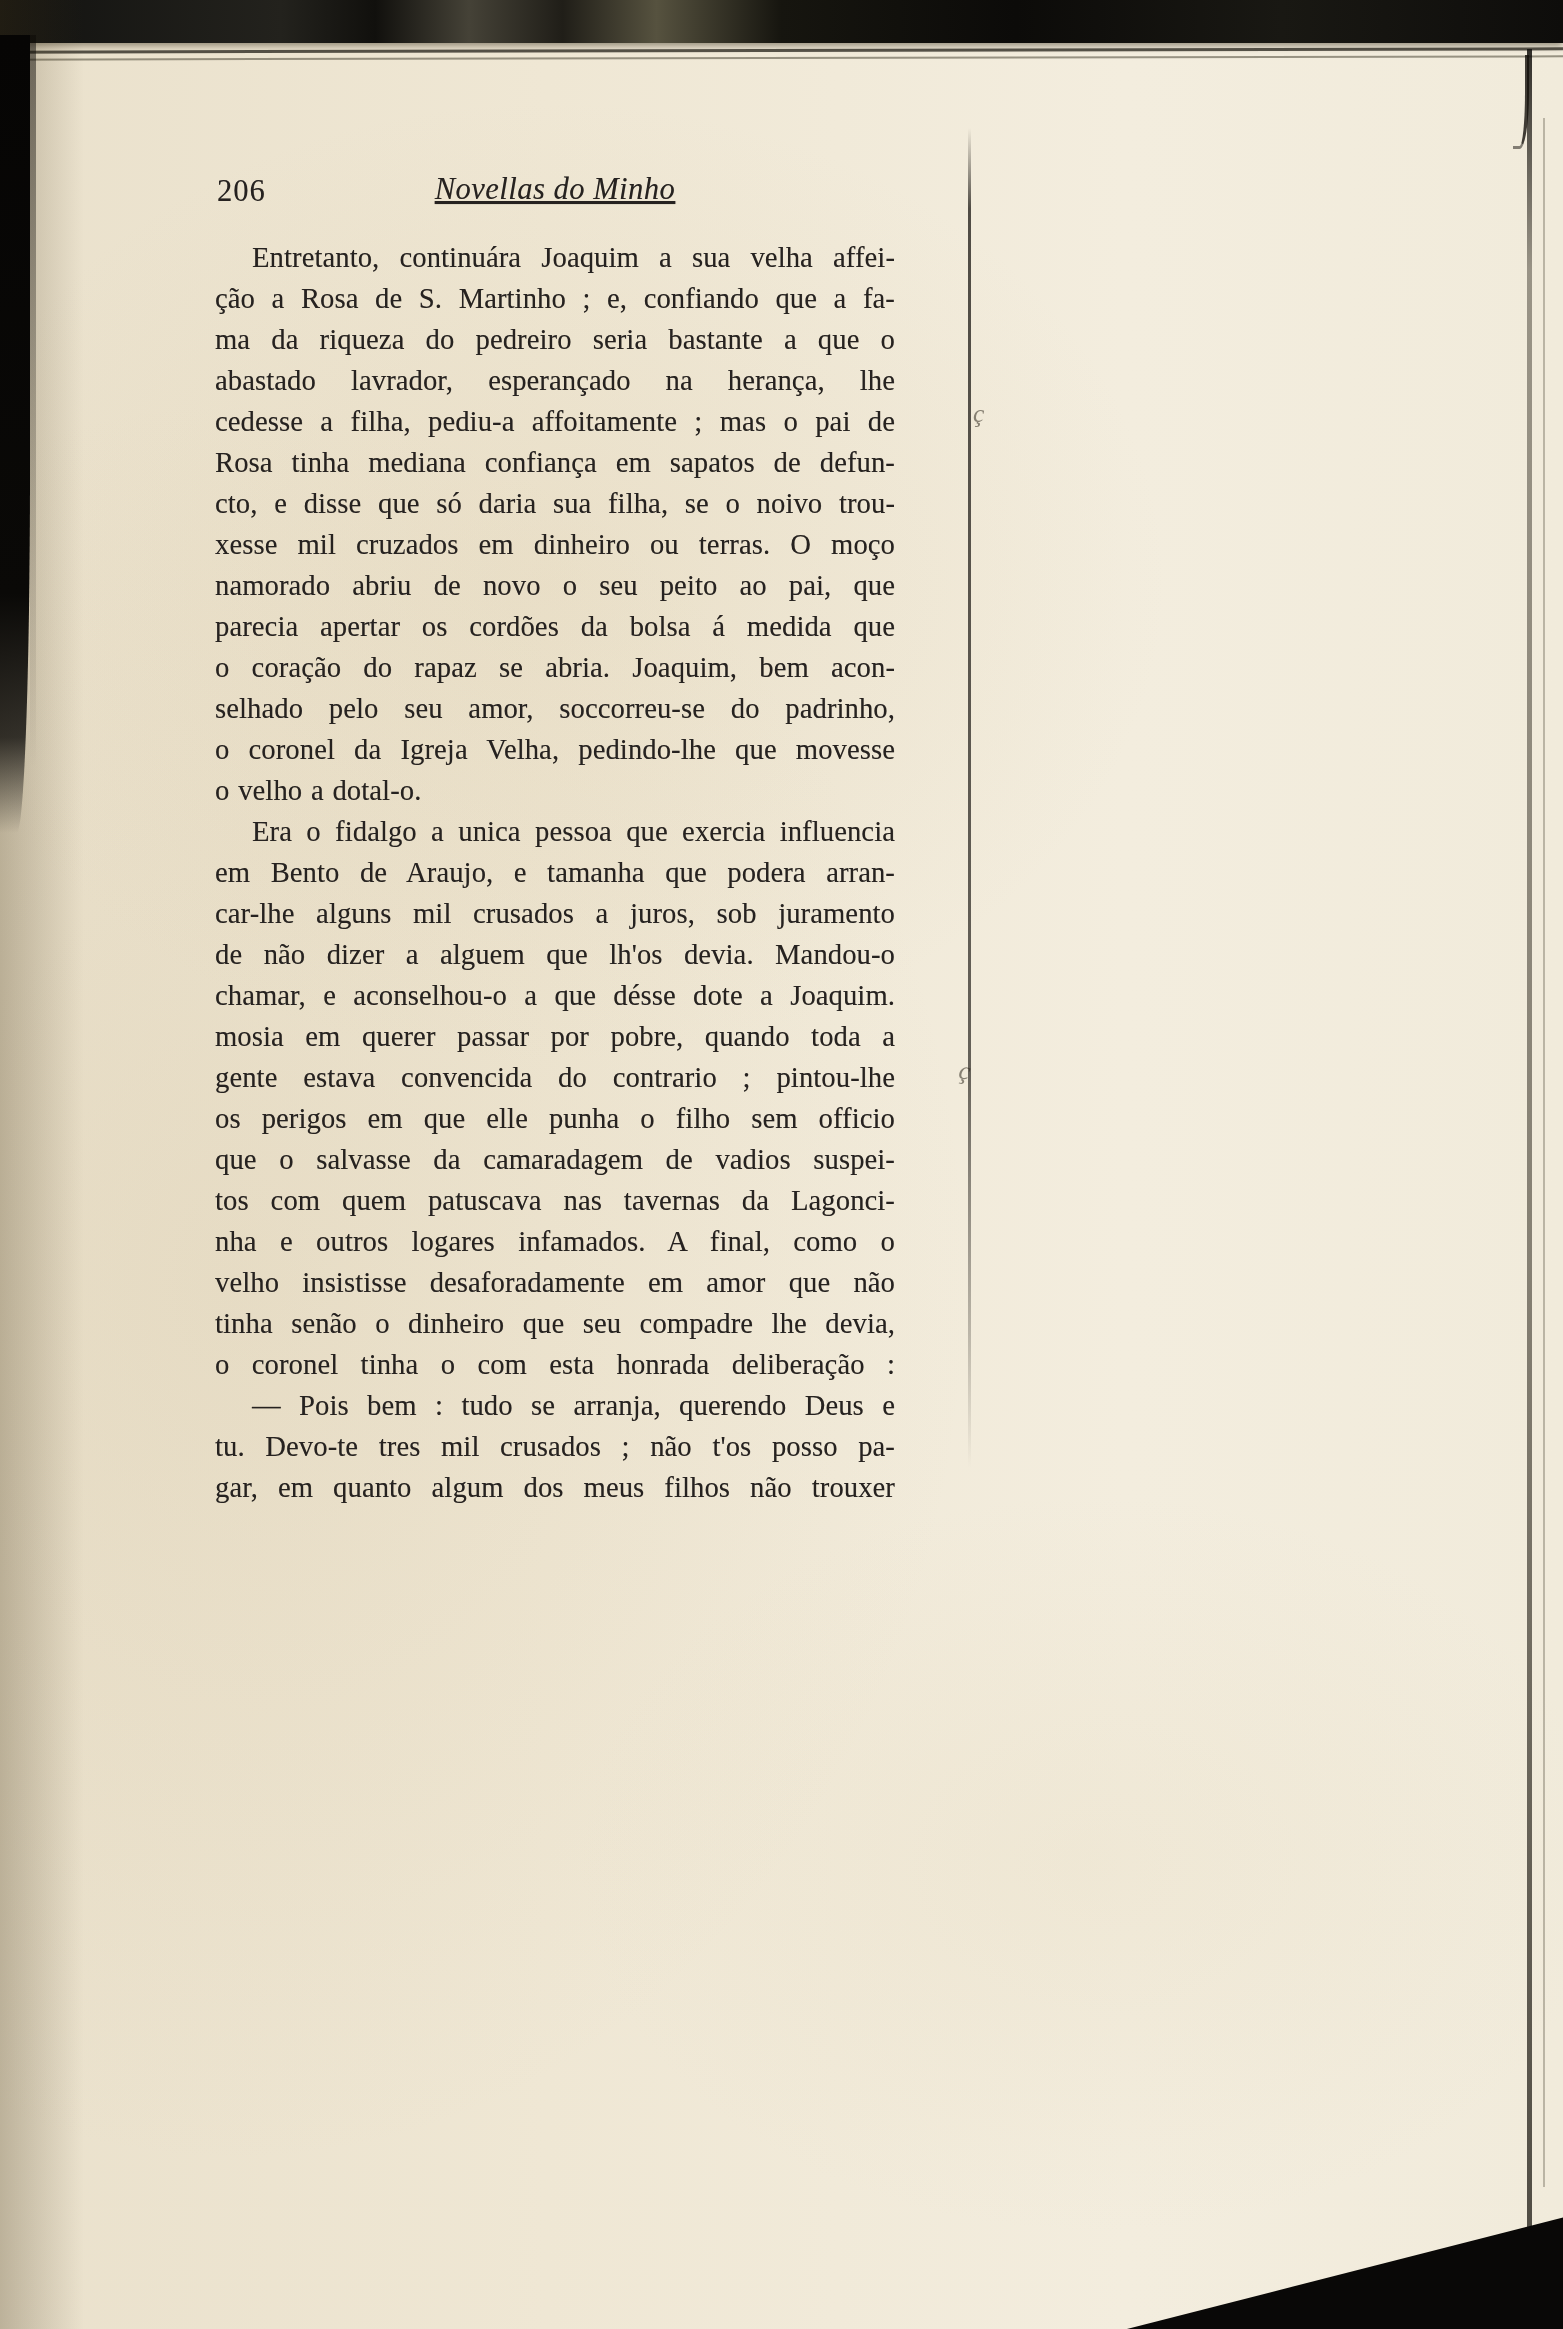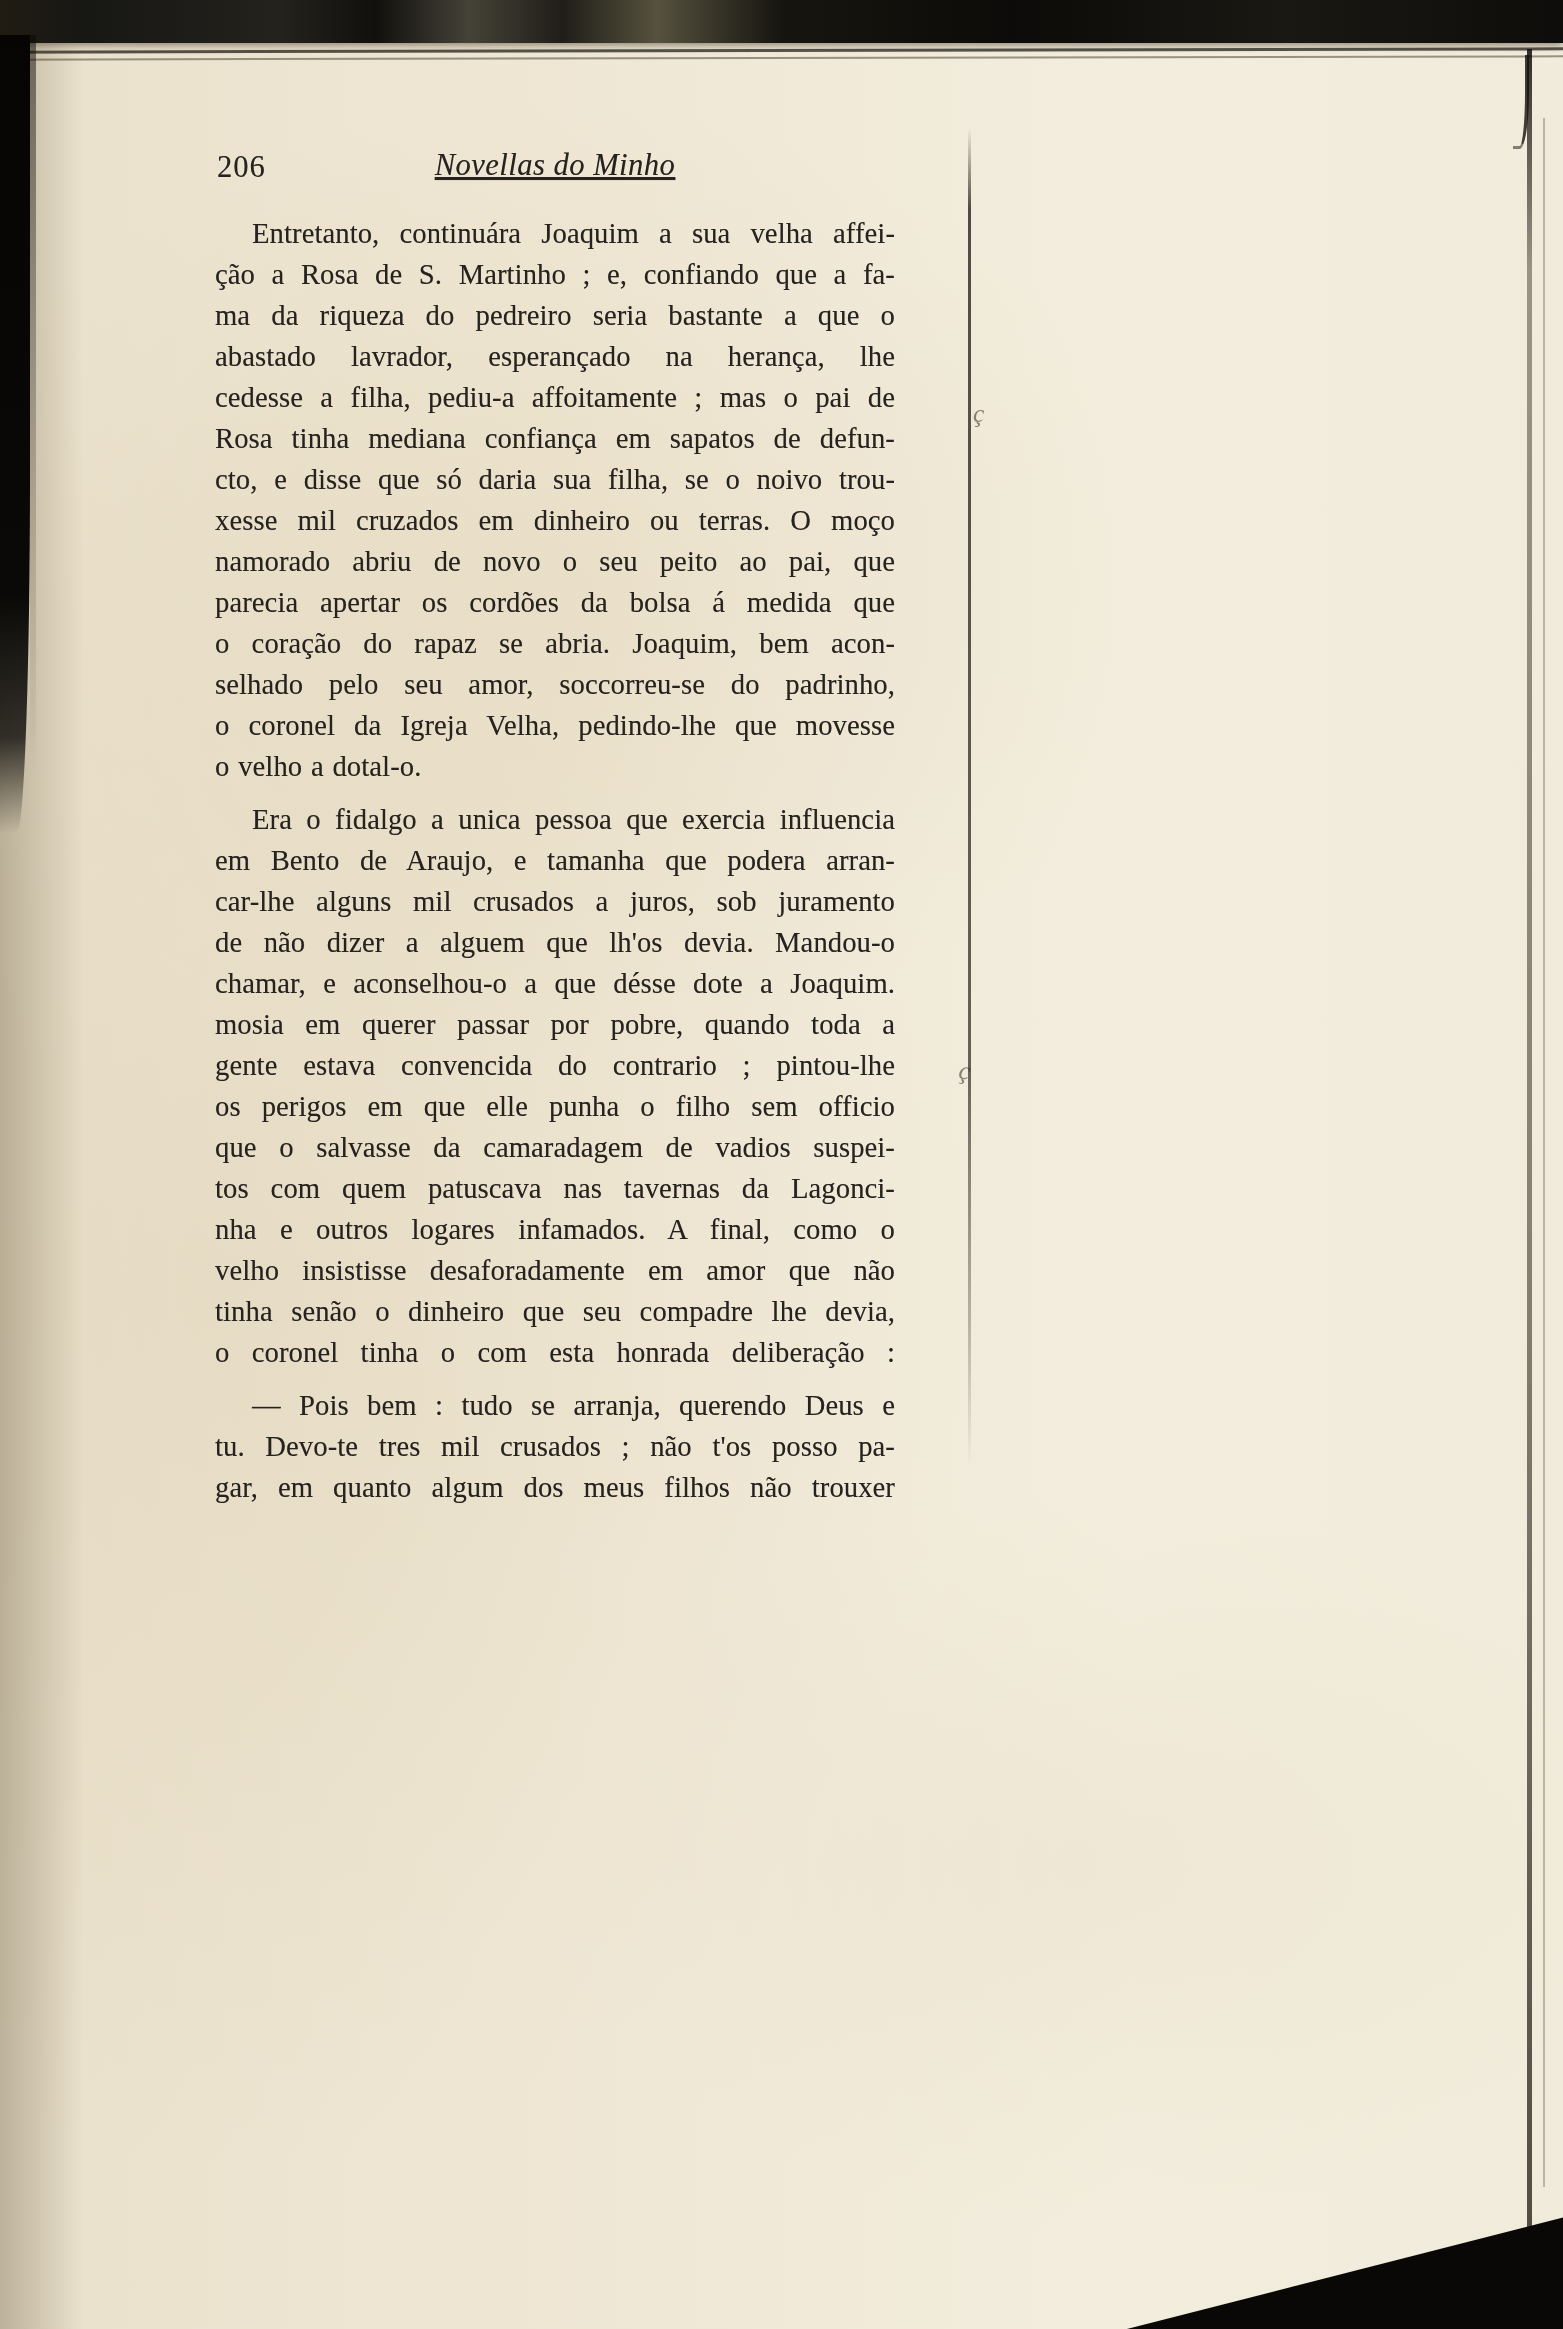--- a/index.html
+++ b/index.html
@@ -81,29 +81,29 @@
   .artifact.m1 { left: 973px; top: 399px; }
   .artifact.m2 { left: 959px; top: 1056px; transform: rotate(10deg); }
 
   
   .text-column {
     position: absolute; left: 215px; top: 148px; width: 680px;
     text-shadow: 0.2px 0.2px 0 rgba(30,25,20,.35);
   }
   .headrow { position: relative; height: 43px; margin-bottom: 21.7px; font-size: 30.5px; text-decoration: underline; }
   .pagenum { position: absolute; left: 2px; top: 2px; letter-spacing: 1px; }
-  .runhead { display: block; text-align: center; font-style: italic; letter-spacing: 0.5px; }
+  .runhead { display: block; text-align: center; font-style: italic; letter-spacing: 0.5px; margin-top: 24px; }
 
   .line {
     font-size: 28.6px; line-height: 41px; height: 41px; overflow: hidden;
     text-align: justify; text-align-last: justify;
     letter-spacing: 0.1px; word-spacing: 1.5px;
     white-space: normal;
   }
-  .line.indent { text-indent: 37px; margin-top: 12px; }
+  .line.indent { text-indent: 37px; }
   .line.end { text-align-last: left; }
   .italic { }
 </style>
 </head>
 <body>
 
 <div class="page">
 
   <div class="scan-top"></div>
   <div class="scan-rule-a"></div>

